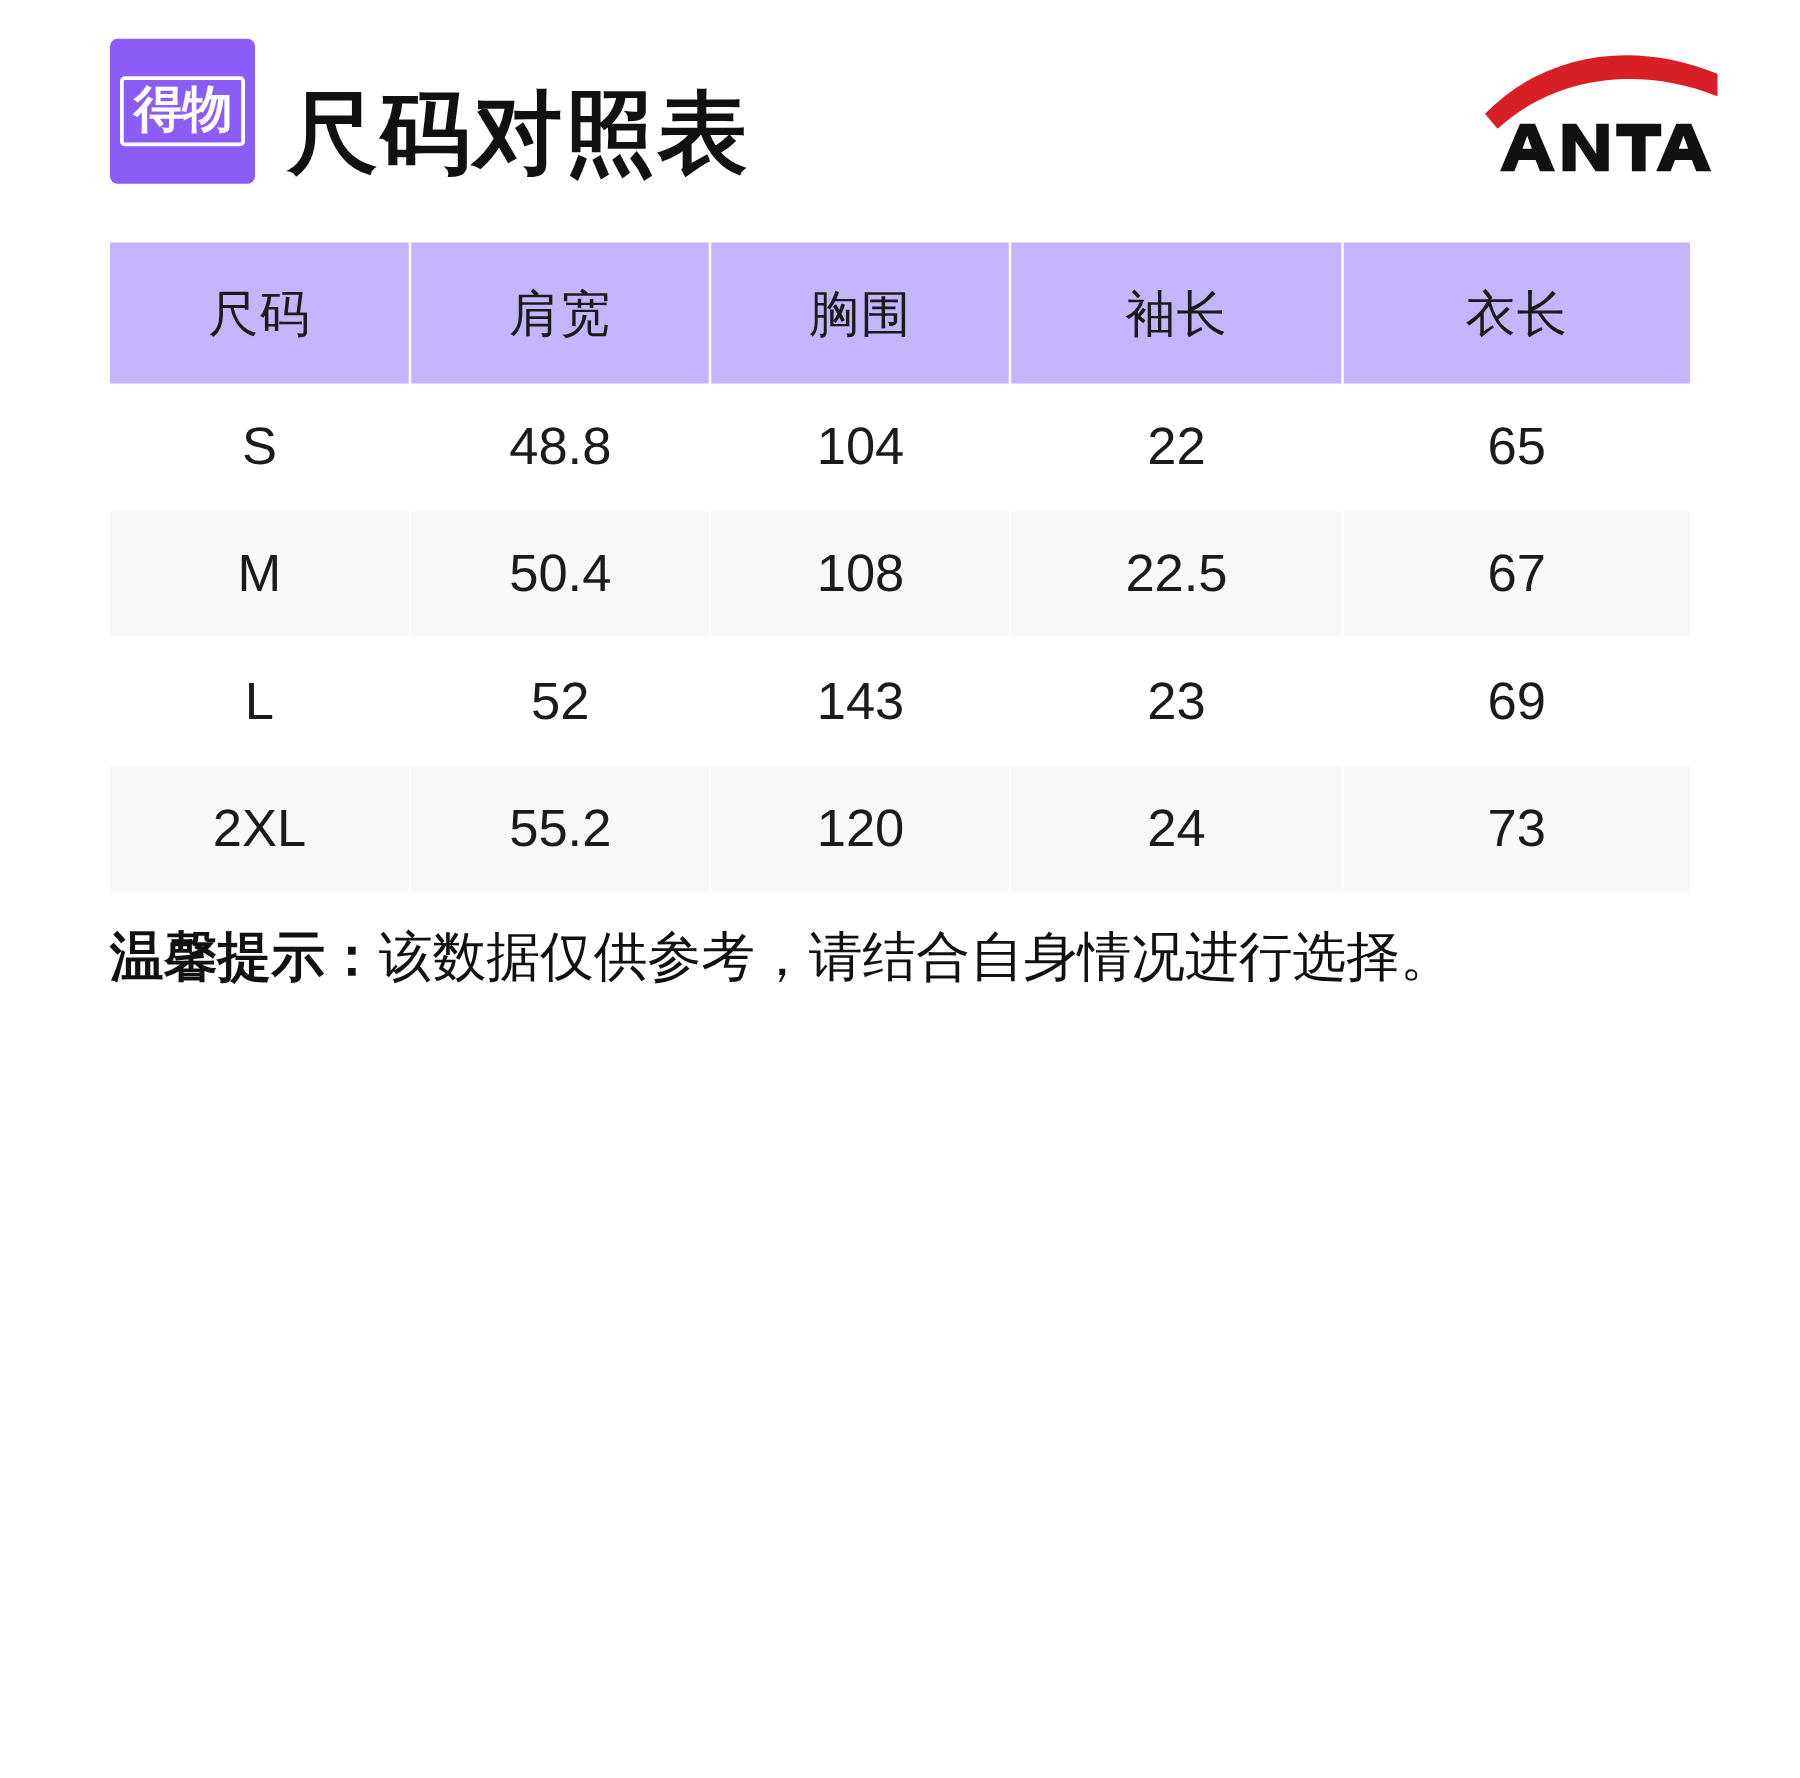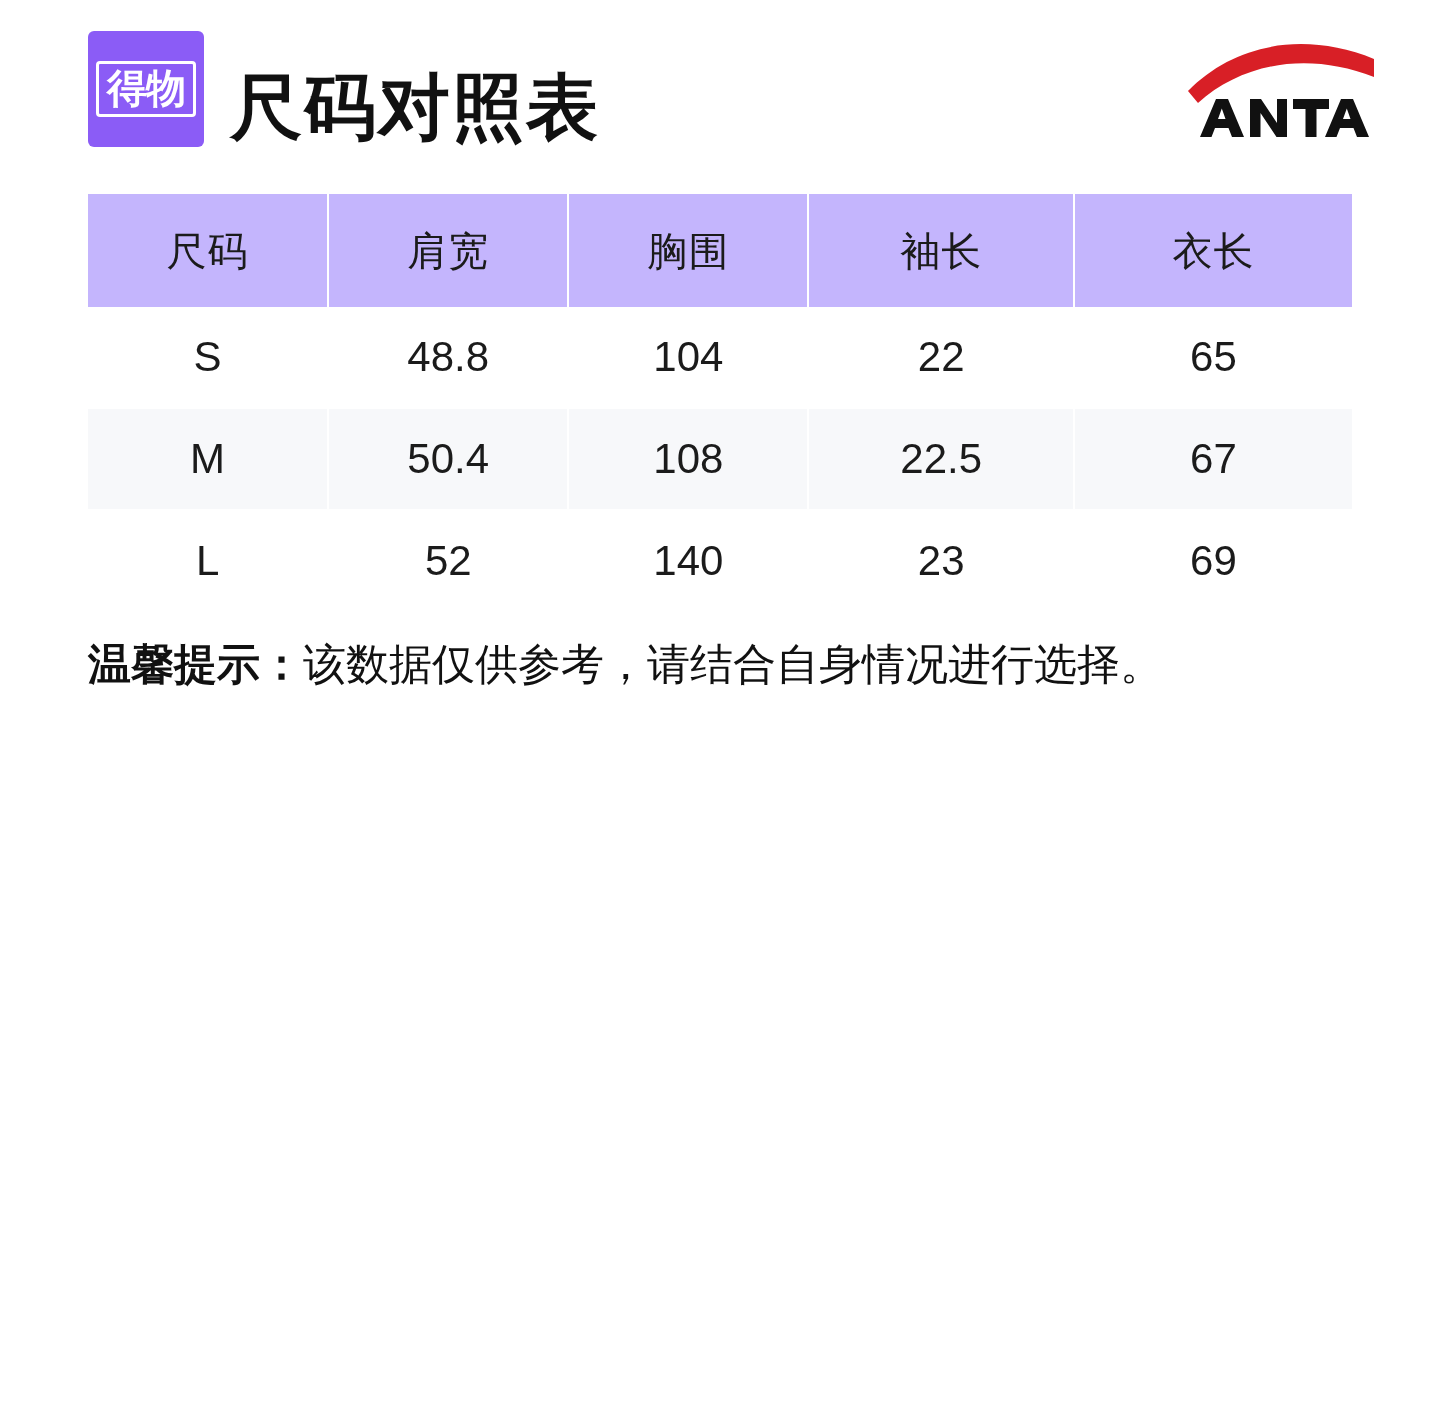--- a/index.html
+++ b/index.html
@@ -179,23 +179,30 @@
       <tr>
         <td>M</td>
         <td>50.4</td>
         <td>108</td>
         <td>22.5</td>
         <td>67</td>
       </tr>
       <tr>
         <td>L</td>
         <td>52</td>
-        <td>140</td>
+        <td>143</td>
         <td>23</td>
         <td>69</td>
+      </tr>
+      <tr>
+        <td>2XL</td>
+        <td>55.2</td>
+        <td>120</td>
+        <td>24</td>
+        <td>73</td>
       </tr>
     </tbody>
   </table>
 </div>
 
 <div class="note">
   <span class="label">温馨提示：</span><span class="body">该数据仅供参考，请结合自身情况进行选择。</span>
 </div>
 
 </body></html>

